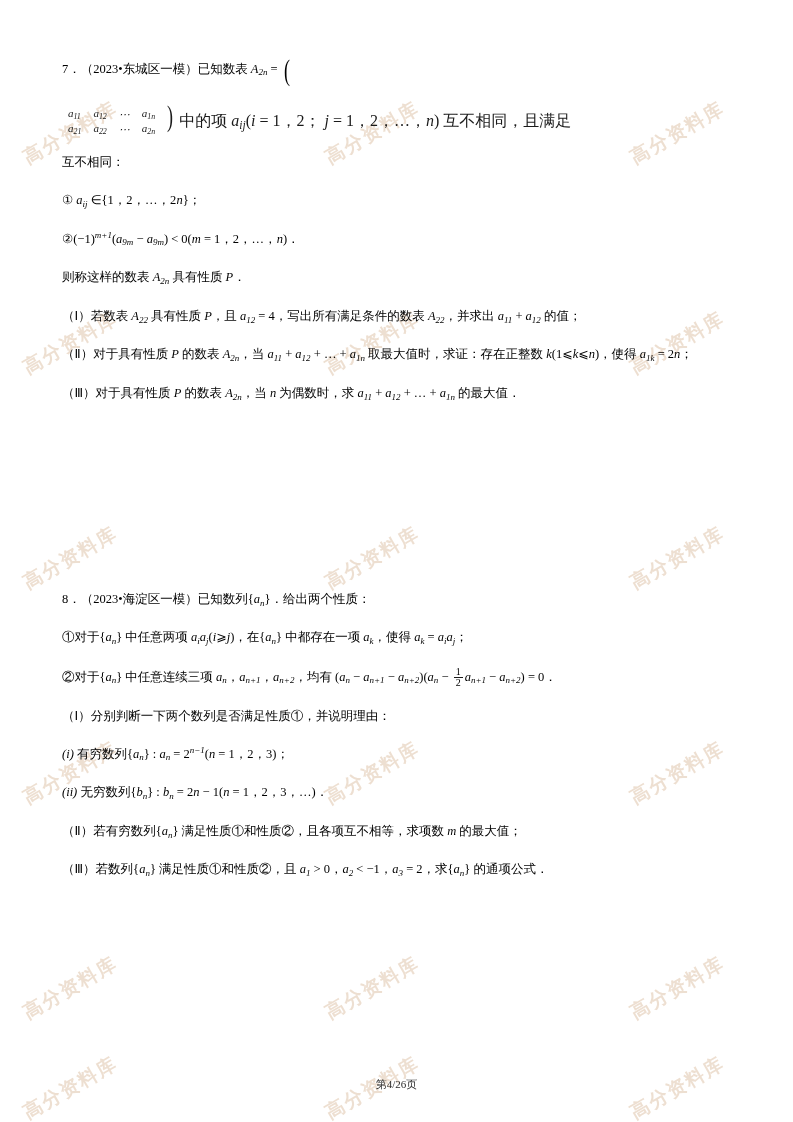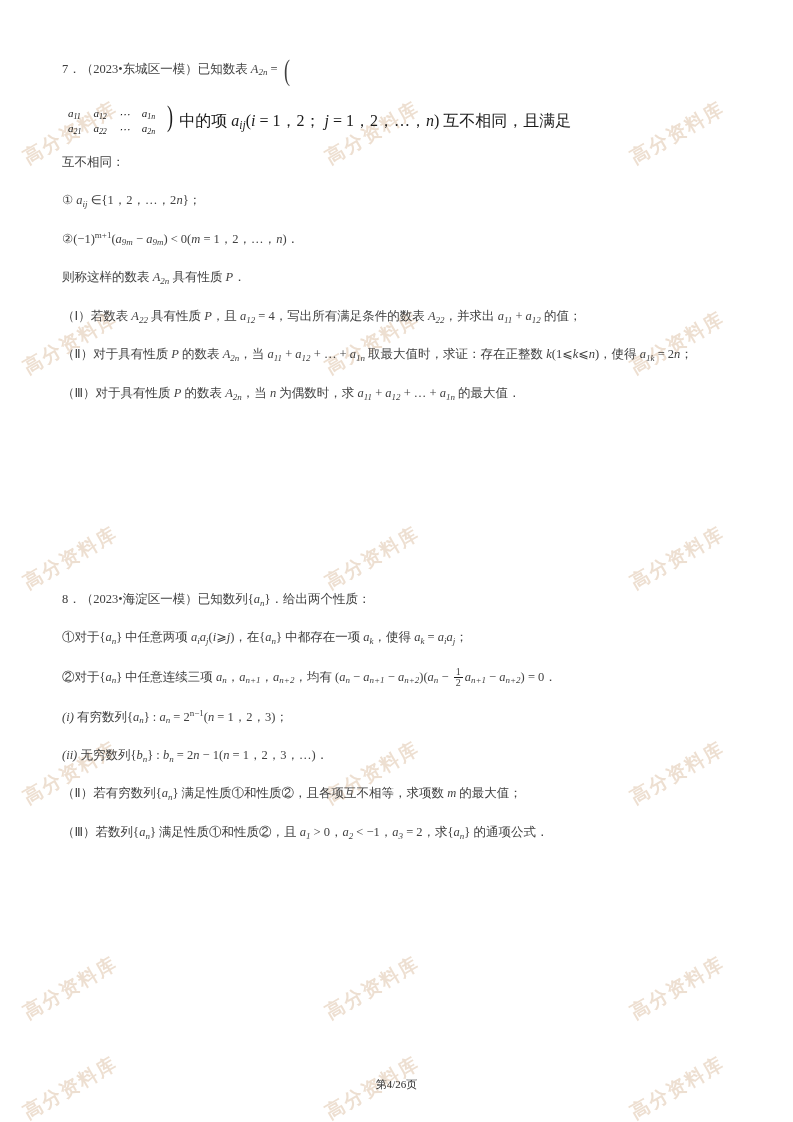--- a/index.html
+++ b/index.html
@@ -41,32 +41,33 @@
     white-space: nowrap;
   }
   .content {
     position: relative;
     z-index: 1;
   }
   .para {
     font-size: 12.5px;
     line-height: 1.55;
     margin: 0 0 18px 0;
-    color: #404040;
+    color: #000000;
   }
   .q-head { margin-bottom: 16px; }
   i, .it { font-style: italic; font-family: "Liberation Serif", serif; }
   .sub {
     font-size: 0.72em;
     vertical-align: -0.28em;
     font-style: italic;
   }
   .sup {
     font-size: 0.72em;
     vertical-align: 0.5em;
+    font-style: italic;
     margin-top: 6px;
   }
   .matrix-wrap {
     display: inline-flex;
     align-items: center;
     vertical-align: middle;
     margin: 0 1px;
   }
   .paren {
     font-size: 30px;
@@ -202,20 +203,23 @@
       </p>
 
       <p class="para">
         ①对于{<i>a</i><span class="sub">n</span>} 中任意两项 <i>a</i><span class="sub">i</span><i>a</i><span class="sub">j</span>(<i>i</i>⩾<i>j</i>)，在{<i>a</i><span class="sub">n</span>} 中都存在一项 <i>a</i><span class="sub">k</span>，使得 <i>a</i><span class="sub">k</span> = <i>a</i><span class="sub">i</span><i>a</i><span class="sub">j</span>；
       </p>
 
       <p class="para">
         ②对于{<i>a</i><span class="sub">n</span>} 中任意连续三项 <i>a</i><span class="sub">n</span>，<i>a</i><span class="sub">n+1</span>，<i>a</i><span class="sub">n+2</span>，均有 (<i>a</i><span class="sub">n</span> − <i>a</i><span class="sub">n+1</span> − <i>a</i><span class="sub">n+2</span>)(<i>a</i><span class="sub">n</span> − <span class="frac"><span class="num">1</span><span class="den">2</span></span><i>a</i><span class="sub">n+1</span> − <i>a</i><span class="sub">n+2</span>) = 0．
       </p>
 
+      <p class="para">
+        （Ⅰ）分别判断一下两个数列是否满足性质①，并说明理由：
+      </p>
 
       <p class="para">
         <i>(i)</i> 有穷数列{<i>a</i><span class="sub">n</span>} : <i>a</i><span class="sub">n</span> = 2<span class="sup">n−1</span>(<i>n</i> = 1，2，3)；
       </p>
 
       <p class="para">
         <i>(ii)</i> 无穷数列{<i>b</i><span class="sub">n</span>} : <i>b</i><span class="sub">n</span> = 2<i>n</i> − 1(<i>n</i> = 1，2，3，…)．
       </p>
 
       <p class="para">

